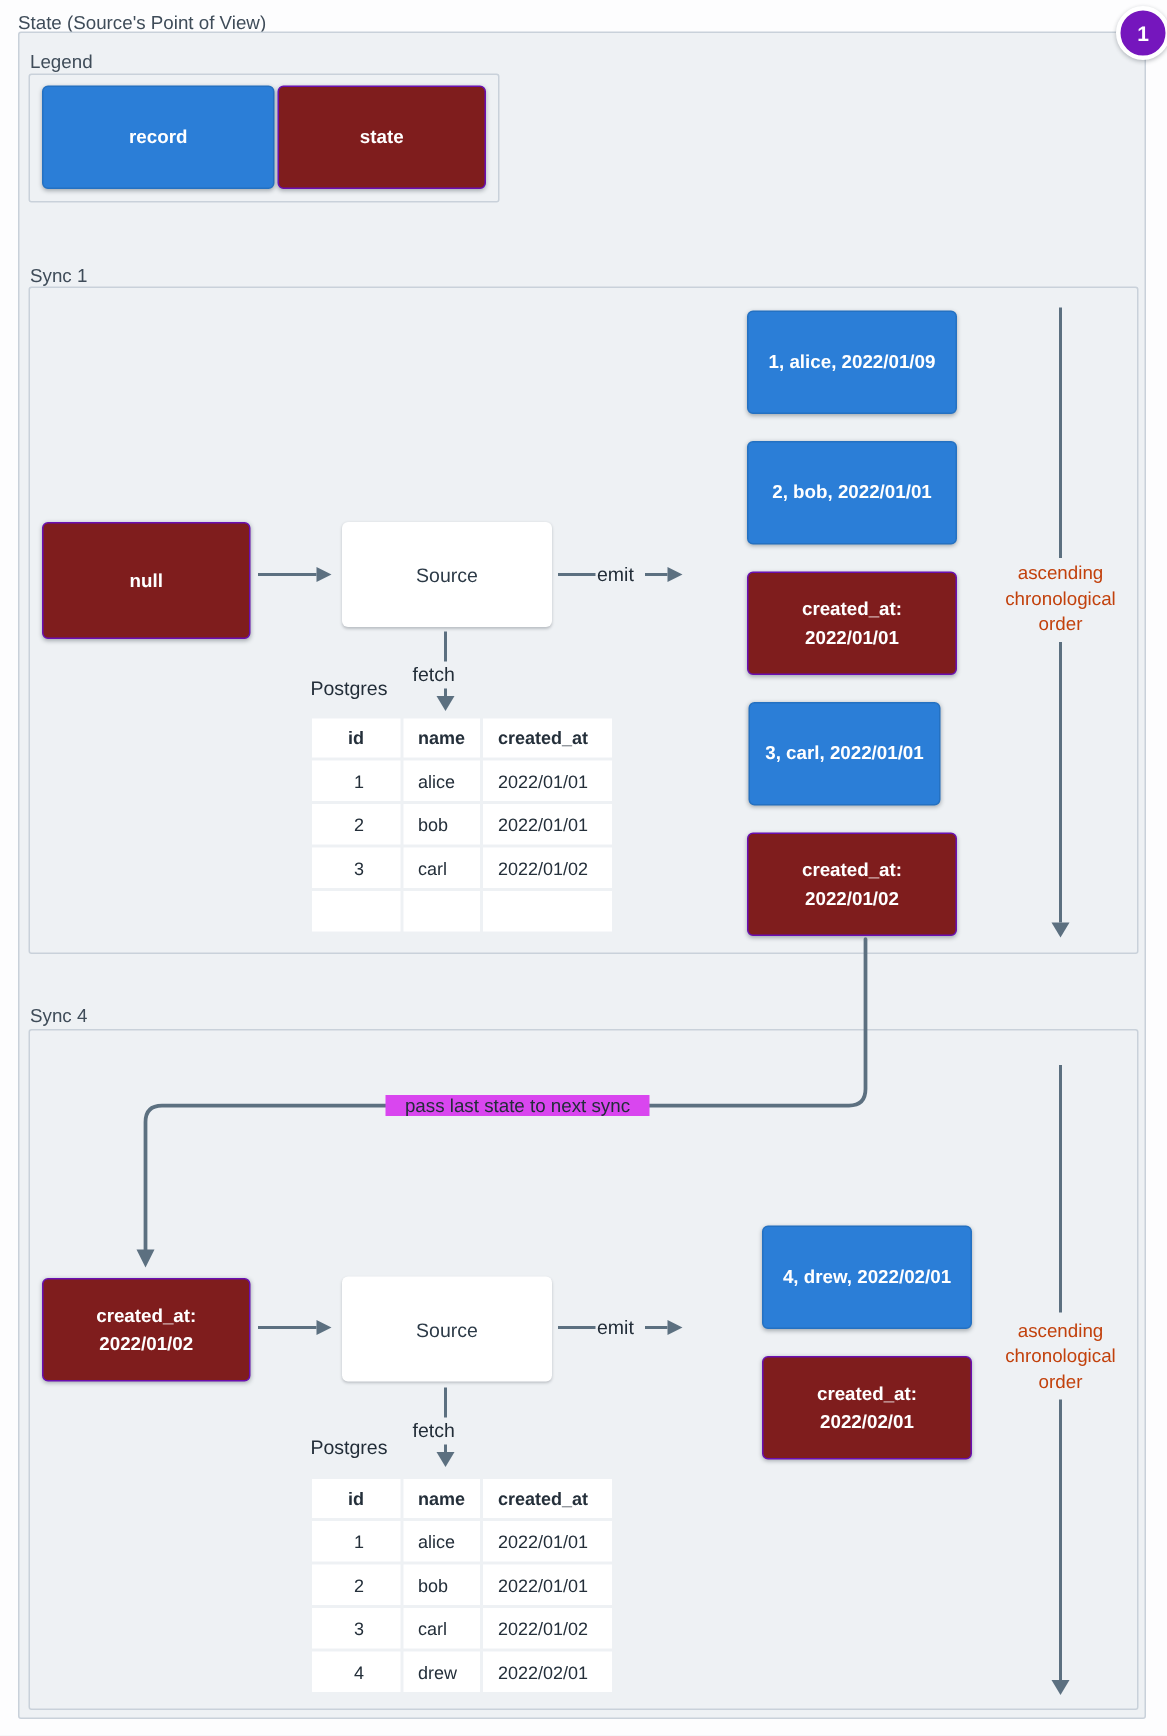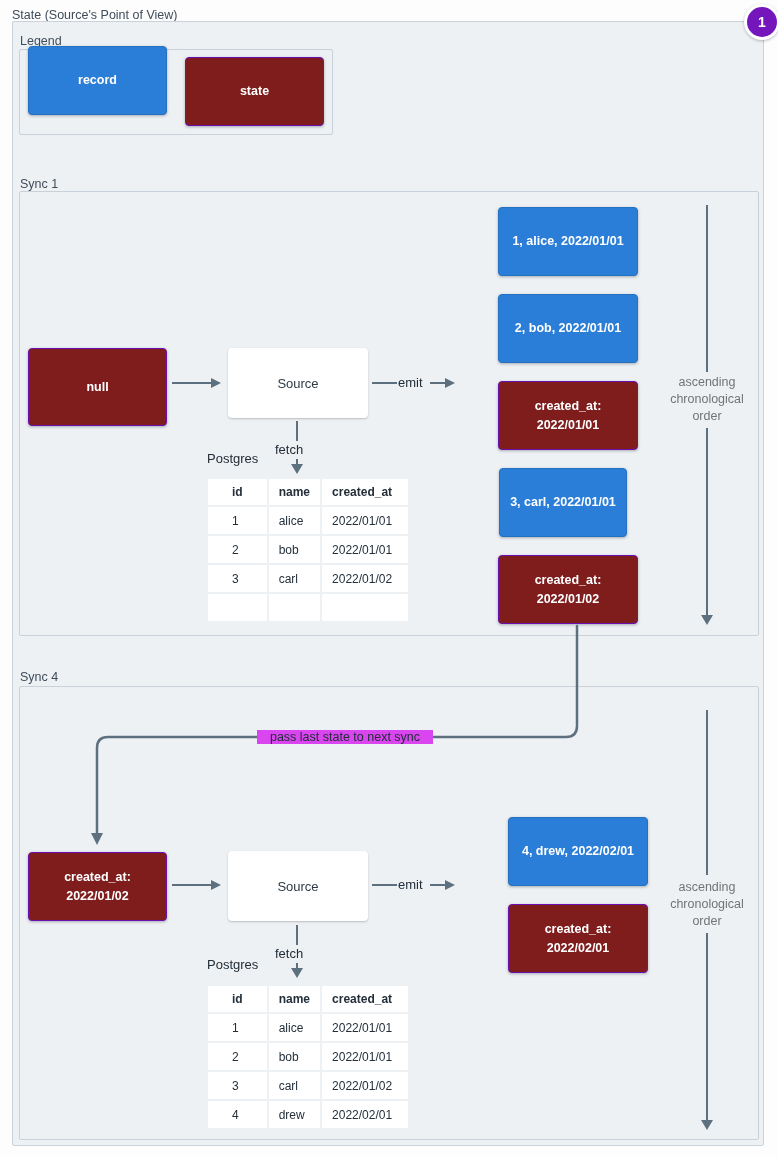--- a/index.html
+++ b/index.html
@@ -66,21 +66,21 @@
     font-size:13px;
     color:#222d38;
     white-space:nowrap;
   }
   .order-note {
     position:absolute;
     width:96px;
     text-align:center;
     font-size:12.5px;
     line-height:17px;
-    color:#737373;
+    color:#c2410c;
     white-space:pre-line;
   }
   .pass-label {
     position:absolute;
     font-size:12.5px;
     color:#222d38;
     background:#d946ef;
     padding:0 4px;
     text-align:center;
     white-space:nowrap;
@@ -108,37 +108,37 @@
   }
   table.dbtable th, table.dbtable td {
     background:#ffffff;
     height:27px;
     padding:0 10px;
     text-align:left;
     font-weight:normal;
     white-space:nowrap;
   }
   table.dbtable th { font-weight:bold; height:26px; }
-  table.dbtable th.c-id, table.dbtable td.c-id { text-align:left; padding:0 24px; min-width:27px;margin-left:43px; }
+  table.dbtable th.c-id, table.dbtable td.c-id { text-align:right; padding:0 24px; min-width:27px;margin-left:43px; }
   table.dbtable td.c-name, table.dbtable th.c-name { min-width:50px; }
   table.dbtable td.c-date, table.dbtable th.c-date { min-width:86px; }
   svg.connector { position:absolute; left:0; top:0; pointer-events:none; z-index:2; }
 </style>
 </head>
 <body>
 
 <div class="sec-label" style="left:12px;top:8px">State (Source's Point of View)</div>
 
 <div class="panel" style="left:12px;top:21px;width:752px;height:1125px"></div>
 
 <div class="badge">1</div>
 
 <div class="sec-label" style="left:20px;top:34px">Legend</div>
 <div class="panel" style="left:19px;top:49px;width:314px;height:86px"></div>
-<div class="node record" style="left:28px;top:46px;width:139px;height:69px">record</div>
+<div class="node record" style="left:28px;top:57px;width:155px;height:69px">record</div>
 <div class="node state" style="left:185px;top:57px;width:139px;height:69px">state</div>
 
 <div class="sec-label" style="left:20px;top:177px">Sync 1</div>
 <div class="panel" style="left:19px;top:191px;width:740px;height:445px"></div>
 
 <div class="node state" style="left:28px;top:348px;width:139px;height:78px">null</div>
 <div class="hline" style="left:172px;top:382px;width:39px"></div>
 <div class="ah-right" style="left:211px;top:378px"></div>
 <div class="node source" style="left:228px;top:348px;width:140px;height:70px">Source</div>
 
@@ -176,21 +176,21 @@
     <td class="c-date">2022/01/02</td>
   </tr>
   <tr>
     <td class="c-id"></td>
     <td class="c-name"></td>
     <td class="c-date"></td>
   </tr>
 </tbody>
   </table>
 
-<div class="node record" style="left:498px;top:207px;width:140px;height:69px">1, alice, 2022/01/01</div>
+<div class="node record" style="left:498px;top:207px;width:140px;height:69px">1, alice, 2022/01/09</div>
 <div class="node record" style="left:498px;top:294px;width:140px;height:69px">2, bob, 2022/01/01</div>
 <div class="node state" style="left:498px;top:381px;width:140px;height:69px">created_at:
 2022/01/01</div>
 <div class="node record" style="left:499px;top:468px;width:128px;height:69px">3, carl, 2022/01/01</div>
 <div class="node state" style="left:498px;top:555px;width:140px;height:69px">created_at:
 2022/01/02</div>
 
 <div class="vline" style="left:706px;top:205px;height:167px"></div>
 <div class="order-note" style="left:659px;top:374px">ascending
 chronological

